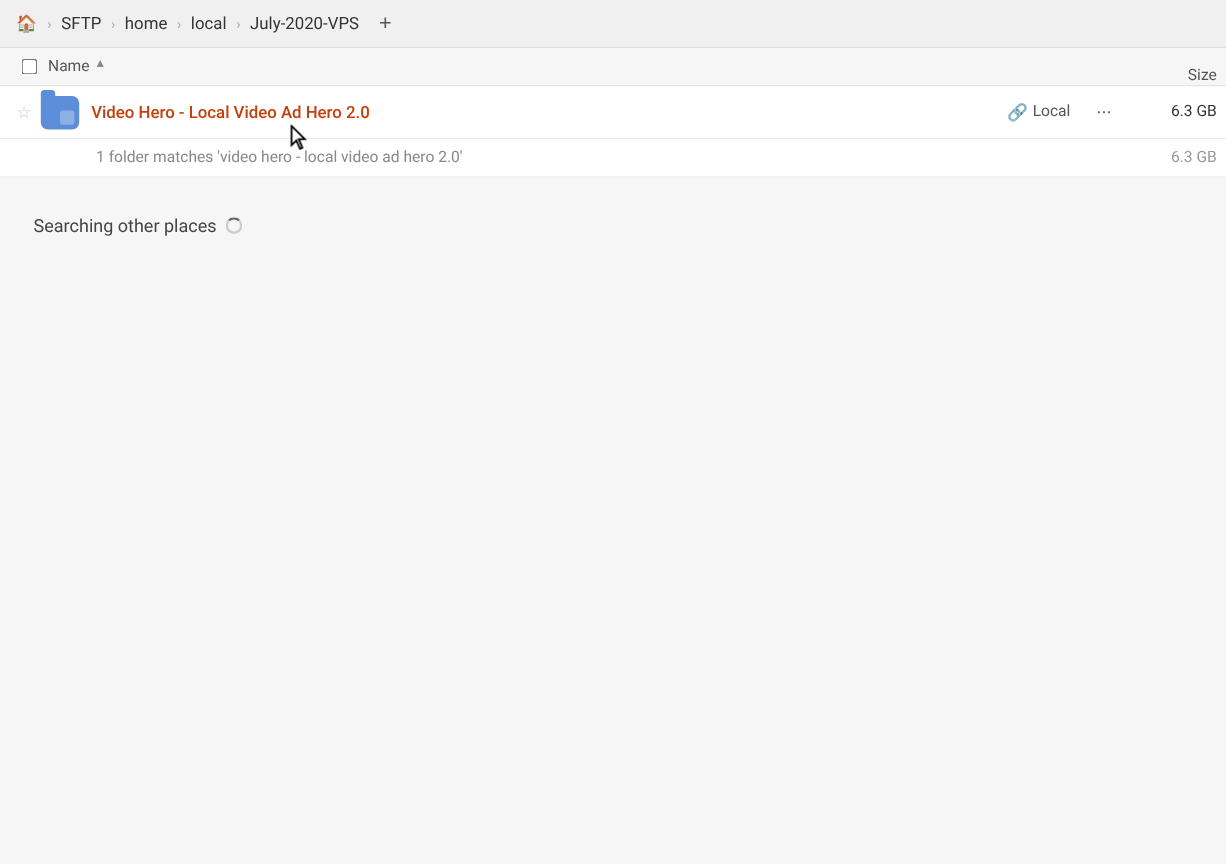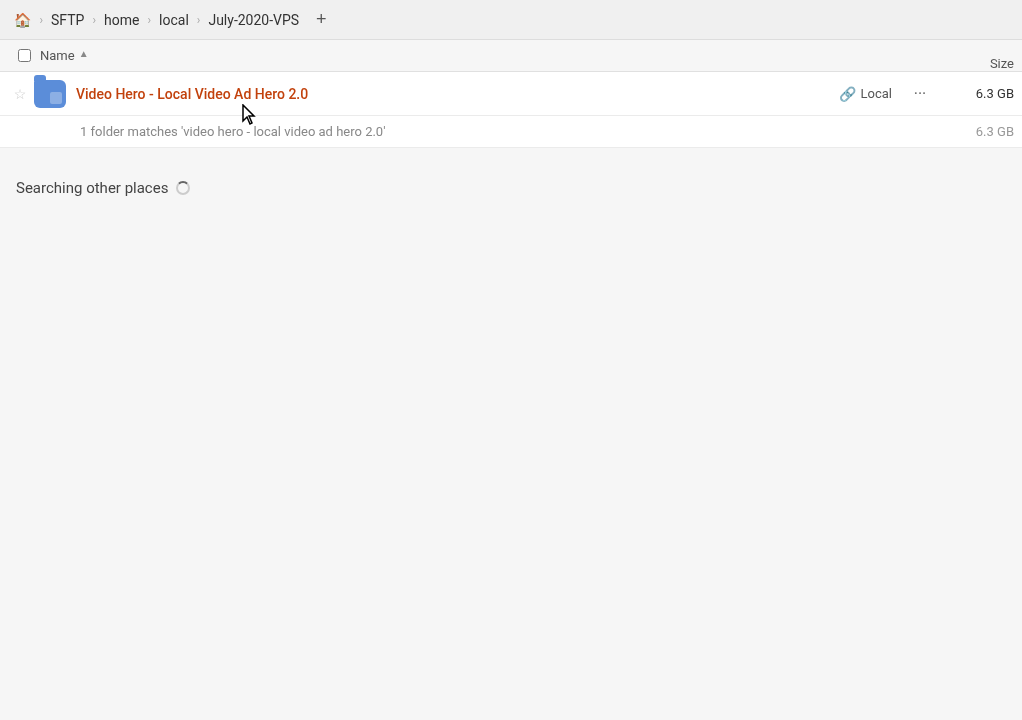--- a/index.html
+++ b/index.html
@@ -230,20 +230,21 @@
       color: #999;
     }
 
     
     .searching-row {
       display: flex;
       align-items: center;
       height: 48px;
       padding: 0 16px;
       margin-top: 16px;
+      margin-left: 12px;
     }
 
     .searching-text {
       font-size: 15px;
       color: #444;
     }
 
     .searching-spinner {
       display: inline-block;
       width: 14px;

